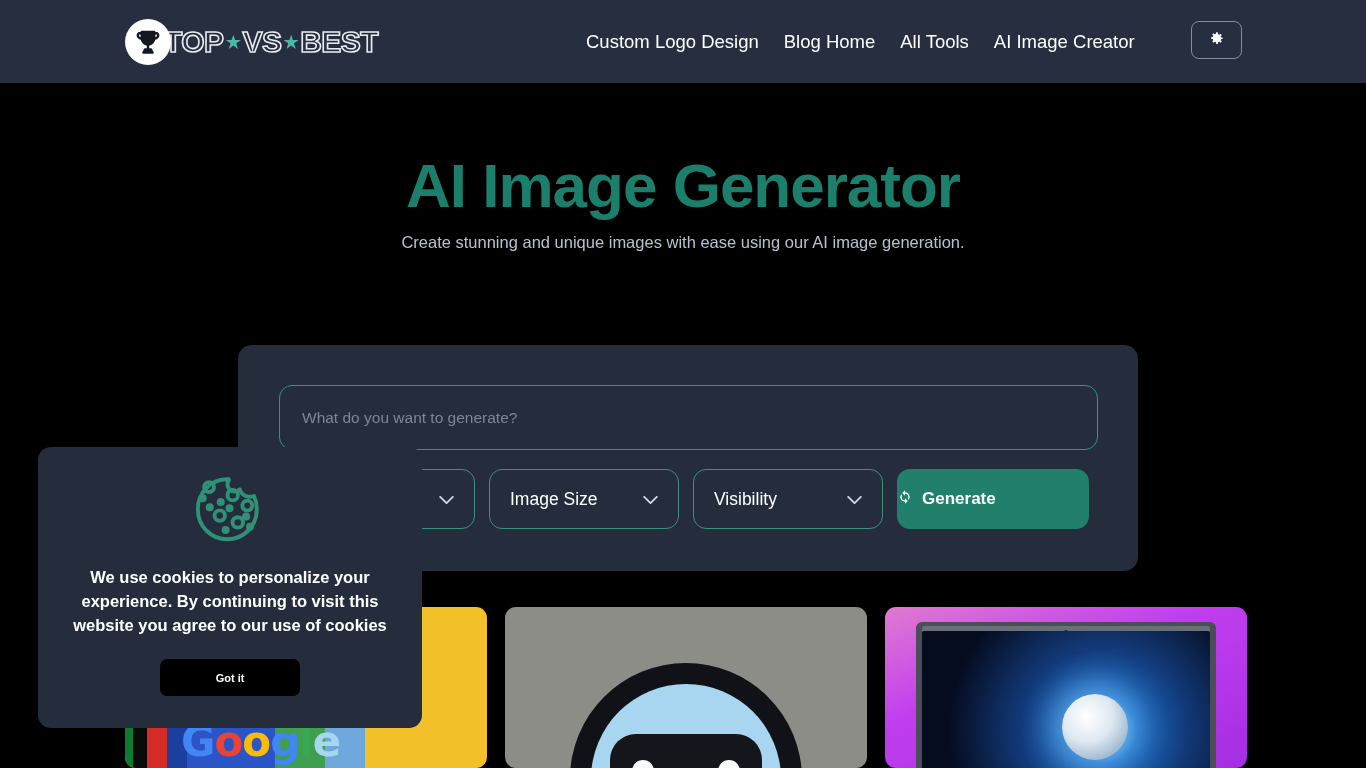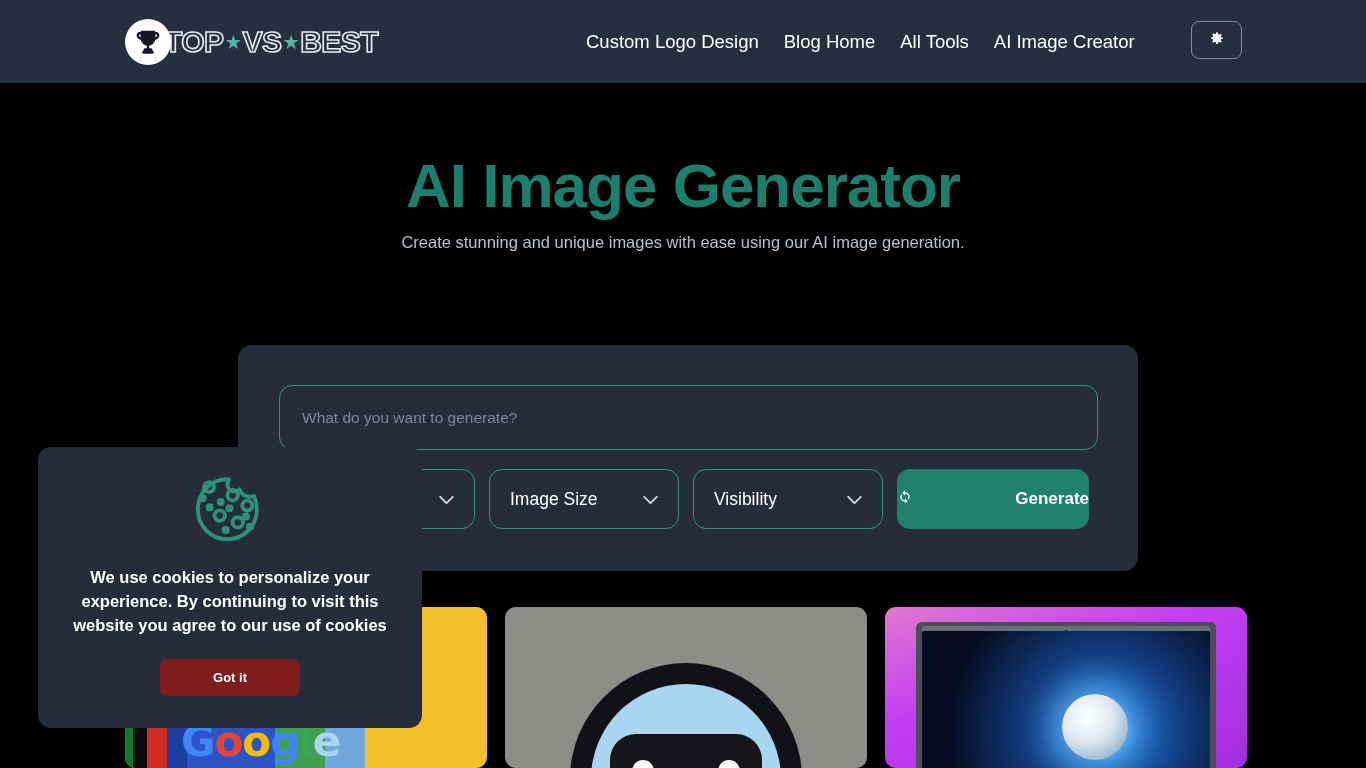--- a/index.html
+++ b/index.html
@@ -95,21 +95,21 @@
     padding: 8px 20px; background: transparent; cursor: pointer;
   }
   .select span.lbl { color: #ffffff; font-size: 17.5px; white-space: nowrap; }
   .sel-model { width: 196px; }
   .sel-size { width: 190px; }
   .sel-vis { width: 190px; }
   .chev { color: #d5d9e2; font-size: 15px; margin-left: 14px; }
   .gen-btn {
     width: 192px; height: 60px; border-radius: 13px;
     background: #20806c; border: none; cursor: pointer;
-    display: flex; align-items: center; justify-content: space-between; gap: 17px;
+    display: flex; align-items: center; justify-content: flex-start; gap: 9px;
     color: #ffffff; font-size: 17px; font-weight: 600;
   }
 
   
   .cards {
     position: absolute; top: 607px; left: 125px;
     display: flex; gap: 18px;
   }
   .card {
     width: 362px; height: 161px;
@@ -192,22 +192,22 @@
     padding-top: 24px; z-index: 50;
   }
   .cookie-txt {
     margin-top: 12px;
     width: 318px; text-align: center;
     color: #ffffff; font-size: 16.5px; font-weight: 700; line-height: 24px;
   }
   .cookie-btn {
     margin-top: 22px;
     width: 140px; height: 37px; border-radius: 7px;
-    background: #7f1d1d; border: none; cursor: pointer;
-    color: #ffffff; font-size: 13px; font-weight: 700;
+    background: #000000; border: none; cursor: pointer;
+    color: #ffffff; font-size: 11px; font-weight: 700;
   }
 </style>
 </head>
 <body>
 
 <div id="page">
 
   <div class="header">
 
     <div class="logo-wrap">

